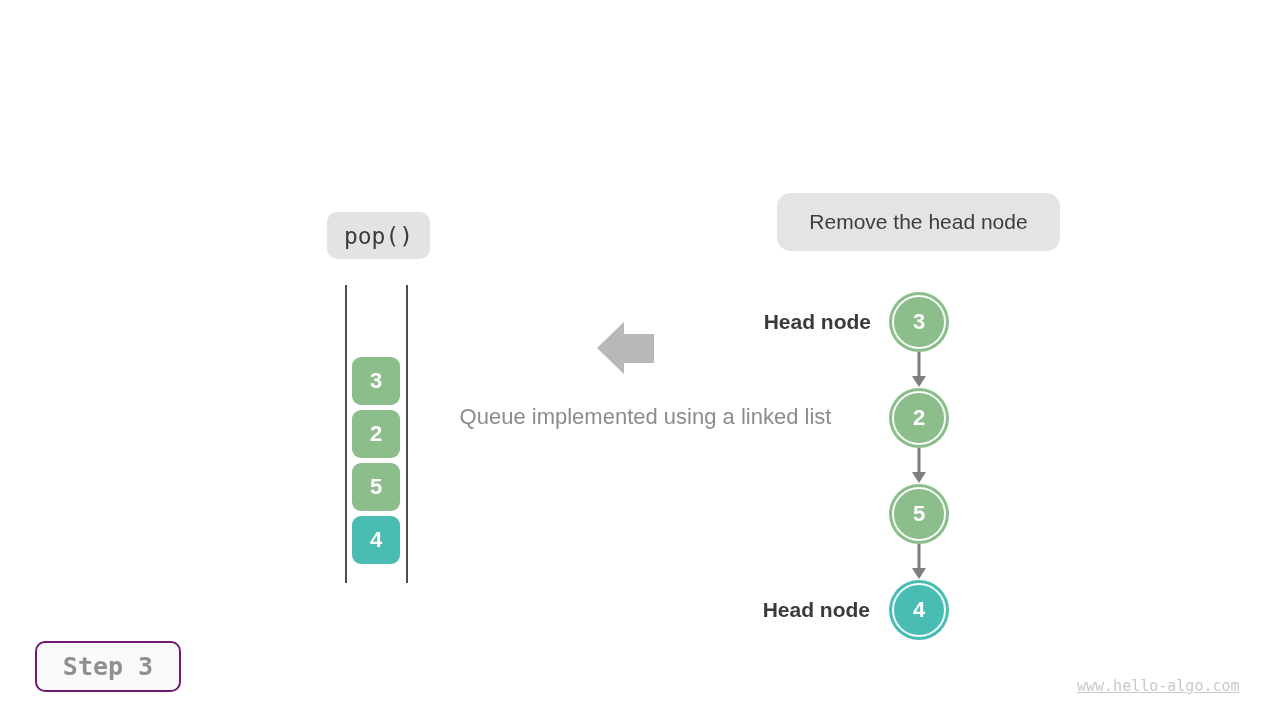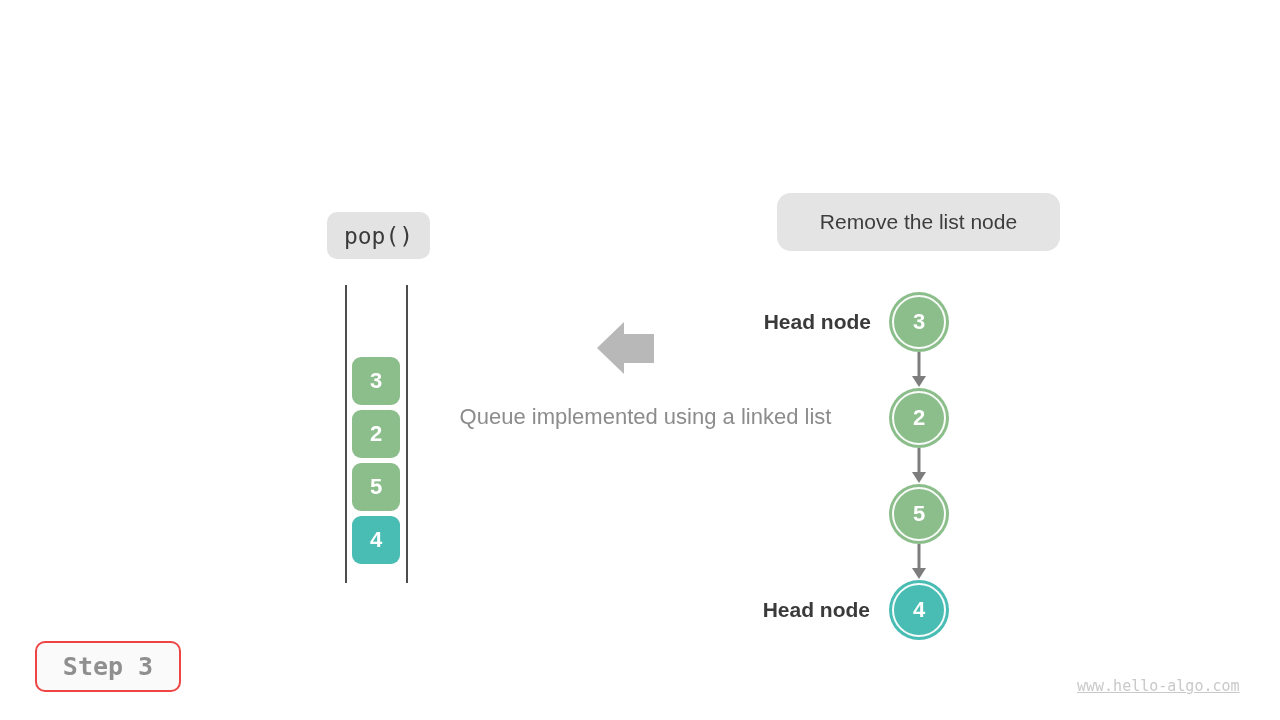--- a/index.html
+++ b/index.html
@@ -125,21 +125,21 @@
   }
   .head-label { right: 409px; top: 310px; }
   .tail-label { right: 410px; top: 598px; }
 
   
   .step-chip {
     position: absolute;
     left: 35px; top: 641px;
     width: 146px; height: 51px;
     background: #fafafa;
-    border: 2px solid #ef4444;
+    border: 2px solid #701a75;
     border-radius: 10px;
     display: flex; align-items: center; justify-content: center;
     font-size: 25px;
     font-weight: bold;
     color: #8f8f8f;
   }
 
   
   .watermark {
     position: absolute;
@@ -149,21 +149,21 @@
     text-decoration: underline;
   }
 </style>
 </head>
 <body>
 
 <div class="canvas">
 
   <div class="op-chip mono">pop()</div>
 
-  <div class="bubble">Remove the list node</div>
+  <div class="bubble">Remove the head node</div>
 
   <div class="rail rail-left"></div>
   <div class="rail rail-right"></div>
 
   <div class="stack-box b0" style="background-color: rgb(140, 190, 140);">3</div>
   <div class="stack-box b1" style="background-color: rgb(140, 190, 140);">2</div>
   <div class="stack-box b2" style="background-color: rgb(140, 190, 140);">5</div>
   <div class="stack-box b3" style="background-color: rgb(73, 188, 180);">4</div>
 
   <svg class="big-arrow" width="58" height="56" viewBox="0 0 58 56">

